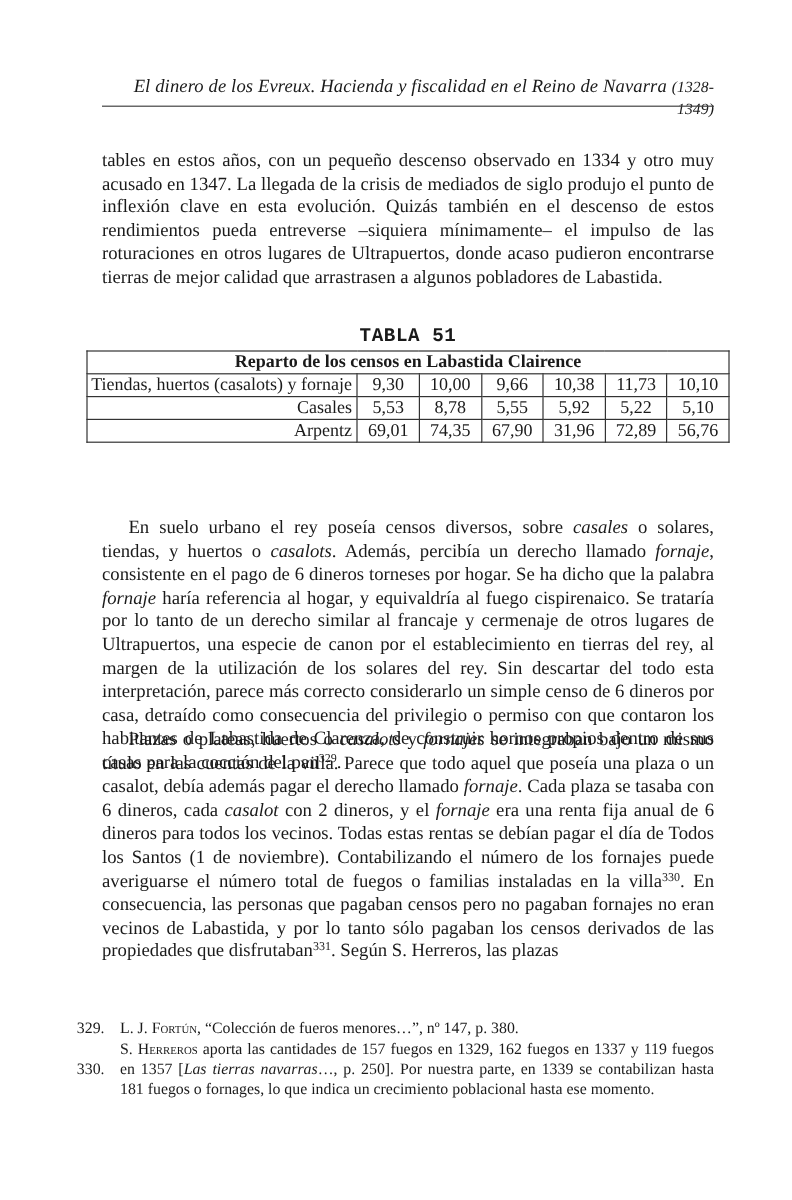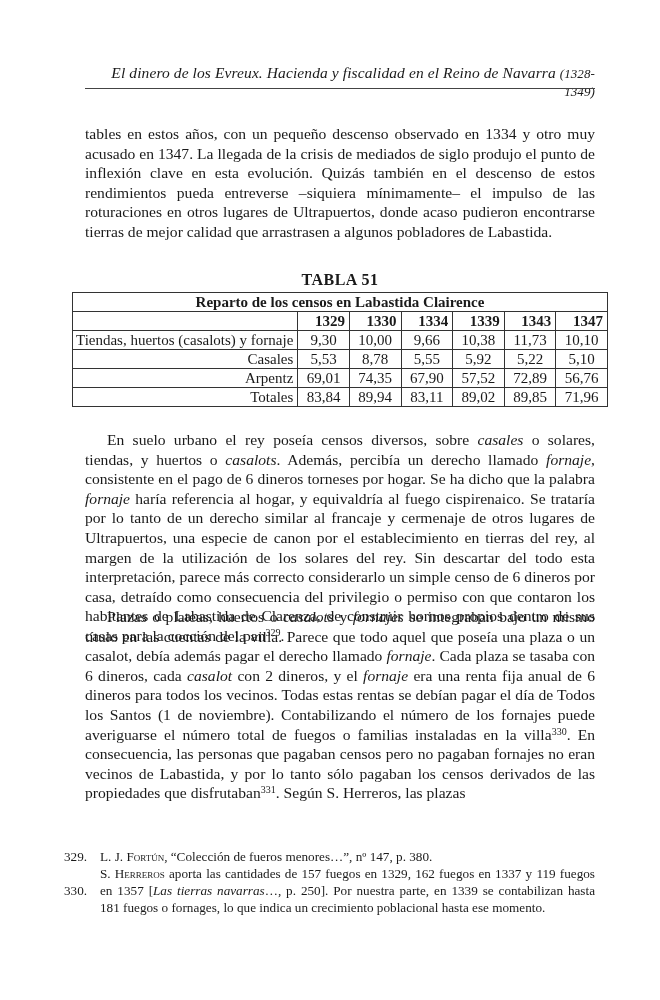--- a/index.html
+++ b/index.html
@@ -11,21 +11,21 @@
     .running-header .years { font-size: 13px; }
     .header-rule { position: absolute; top: 88px; left: 0; width: 510px; height: 1.3px; background: #444; }
     .body-text { position: absolute; left: 0; width: 510px; font-size: 15.6px; line-height: 19.6px;
                  text-align: justify; margin: 0; hyphens: none; }
     .p1 { top: 124px; }
     .p2 { top: 430px; text-indent: 22px; }
     .p3 { top: 607px; text-indent: 22px; }
     .body-text i { font-style: italic; }
     sup { font-size: 10px; line-height: 0; vertical-align: 5px; }
     .table-title { position: absolute; top: 271px; left: 0; width: 510px; text-align: center;
-                   font-size: 16px; font-weight: bold; letter-spacing: 0.5px; }
+                   font-size: 16px; font-weight: bold; letter-spacing: 0.5px; font-family: Liberation Mono, monospace; }
     table.census { position: absolute; top: 292px; left: -13px; width: 536px; border-collapse: collapse;
                    font-size: 15px; line-height: 18px; padding-left: 41px; }
     table.census td, table.census th { border: 1px solid #333; padding: 0 4px; }
     table.census th { font-weight: bold; }
     table.census .caption-row th { text-align: center; padding: 0 4px; }
     table.census .year-row th { text-align: right; }
     table.census .year-row th.blank { border-bottom: 1px solid #333; }
     table.census td.label { text-align: right; padding-left: 3px; white-space: nowrap; }
     table.census td.num { text-align: center; width: 52px; white-space: nowrap; }
     table.census .year-row th.yr { width: 52px; }
@@ -48,29 +48,20 @@
 
   <p class="body-text p1">tables en estos años, con un pequeño descenso observado en 1334 y otro muy acusado en 1347. La llegada de la crisis de mediados de siglo produjo el punto de inflexión clave en esta evolución. Quizás también en el descenso de estos rendimientos pueda entreverse –siquiera mínimamente– el impulso de las roturaciones en otros lugares de Ultrapuertos, donde acaso pudieron encontrarse tierras de mejor calidad que arrastrasen a algunos pobladores de Labastida.</p>
 
   <div class="table-title">TABLA 51</div>
 
   <table class="census">
     <tbody>
         <tr class="caption-row">
       <th colspan="7">Reparto de los censos en Labastida Clairence</th>
     </tr>
-    <tr class="year-row">
-      <th class="blank"></th>
-      <th class="yr">1329</th>
-      <th class="yr">1330</th>
-      <th class="yr">1334</th>
-      <th class="yr">1339</th>
-      <th class="yr">1343</th>
-      <th class="yr">1347</th>
-    </tr>
     <tr>
       <td class="label">Tiendas, huertos (casalots)  y fornaje</td>
       <td class="num">9,30</td>
       <td class="num">10,00</td>
       <td class="num">9,66</td>
       <td class="num">10,38</td>
       <td class="num">11,73</td>
       <td class="num">10,10</td>
     </tr>
     <tr>
@@ -80,32 +71,23 @@
       <td class="num">5,55</td>
       <td class="num">5,92</td>
       <td class="num">5,22</td>
       <td class="num">5,10</td>
     </tr>
     <tr>
       <td class="label">Arpentz</td>
       <td class="num">69,01</td>
       <td class="num">74,35</td>
       <td class="num">67,90</td>
-      <td class="num">57,52</td>
+      <td class="num">31,96</td>
       <td class="num">72,89</td>
       <td class="num">56,76</td>
-    </tr>
-    <tr>
-      <td class="label">Totales</td>
-      <td class="num">83,84</td>
-      <td class="num">89,94</td>
-      <td class="num">83,11</td>
-      <td class="num">89,02</td>
-      <td class="num">89,85</td>
-      <td class="num">71,96</td>
     </tr>
   </tbody>
     </table>
 
   <p class="body-text p2"><span>En suelo urbano el rey poseía censos diversos, sobre </span><i>casales</i><span> o solares, tiendas, y huertos o </span><i>casalots</i><span>. Además, percibía un derecho llamado </span><i>fornaje</i><span>, consistente en el pago de 6 dineros torneses por hogar. Se ha dicho que la palabra </span><i>fornaje</i><span> haría referencia al hogar, y equivaldría al fuego cispirenaico. Se trataría por lo tanto de un derecho similar al francaje y cermenaje de otros lugares de Ultrapuertos, una especie de canon por el establecimiento en tierras del rey, al margen de la utilización de los solares del rey. Sin descartar del todo esta interpretación, parece más correcto considerarlo un simple censo de 6 dineros por casa, detraído como consecuencia del privilegio o permiso con que contaron los habitantes de Labastida de Clarenza, de construir hornos propios dentro de sus casas para la cocción del pan</span><sup>329</sup><span>.</span></p>
 
   <p class="body-text p3"><span>Plazas o plateas, huertos o </span><i>casalots</i><span> y </span><i>fornajes</i><span> se integraban bajo un mismo título en las cuentas de la villa. Parece que todo aquel que poseía una plaza o un casalot, debía además pagar el derecho llamado </span><i>fornaje</i><span>. Cada plaza se tasaba con 6 dineros, cada </span><i>casalot</i><span> con 2 dineros, y el </span><i>fornaje</i><span> era una renta fija anual de 6 dineros para todos los vecinos. Todas estas rentas se debían pagar el día de Todos los Santos (1 de noviembre). Contabilizando el número de los fornajes puede averiguarse el número total de fuegos o familias instaladas en la villa</span><sup>330</sup><span>. En consecuencia, las personas que pagaban censos pero no pagaban fornajes no eran vecinos de Labastida, y por lo tanto sólo pagaban los censos derivados de las propiedades que disfrutaban</span><sup>331</sup><span>. Según S. Herreros, las plazas</span></p>
 
   <div class="footnotes">
     <div class="fn">

